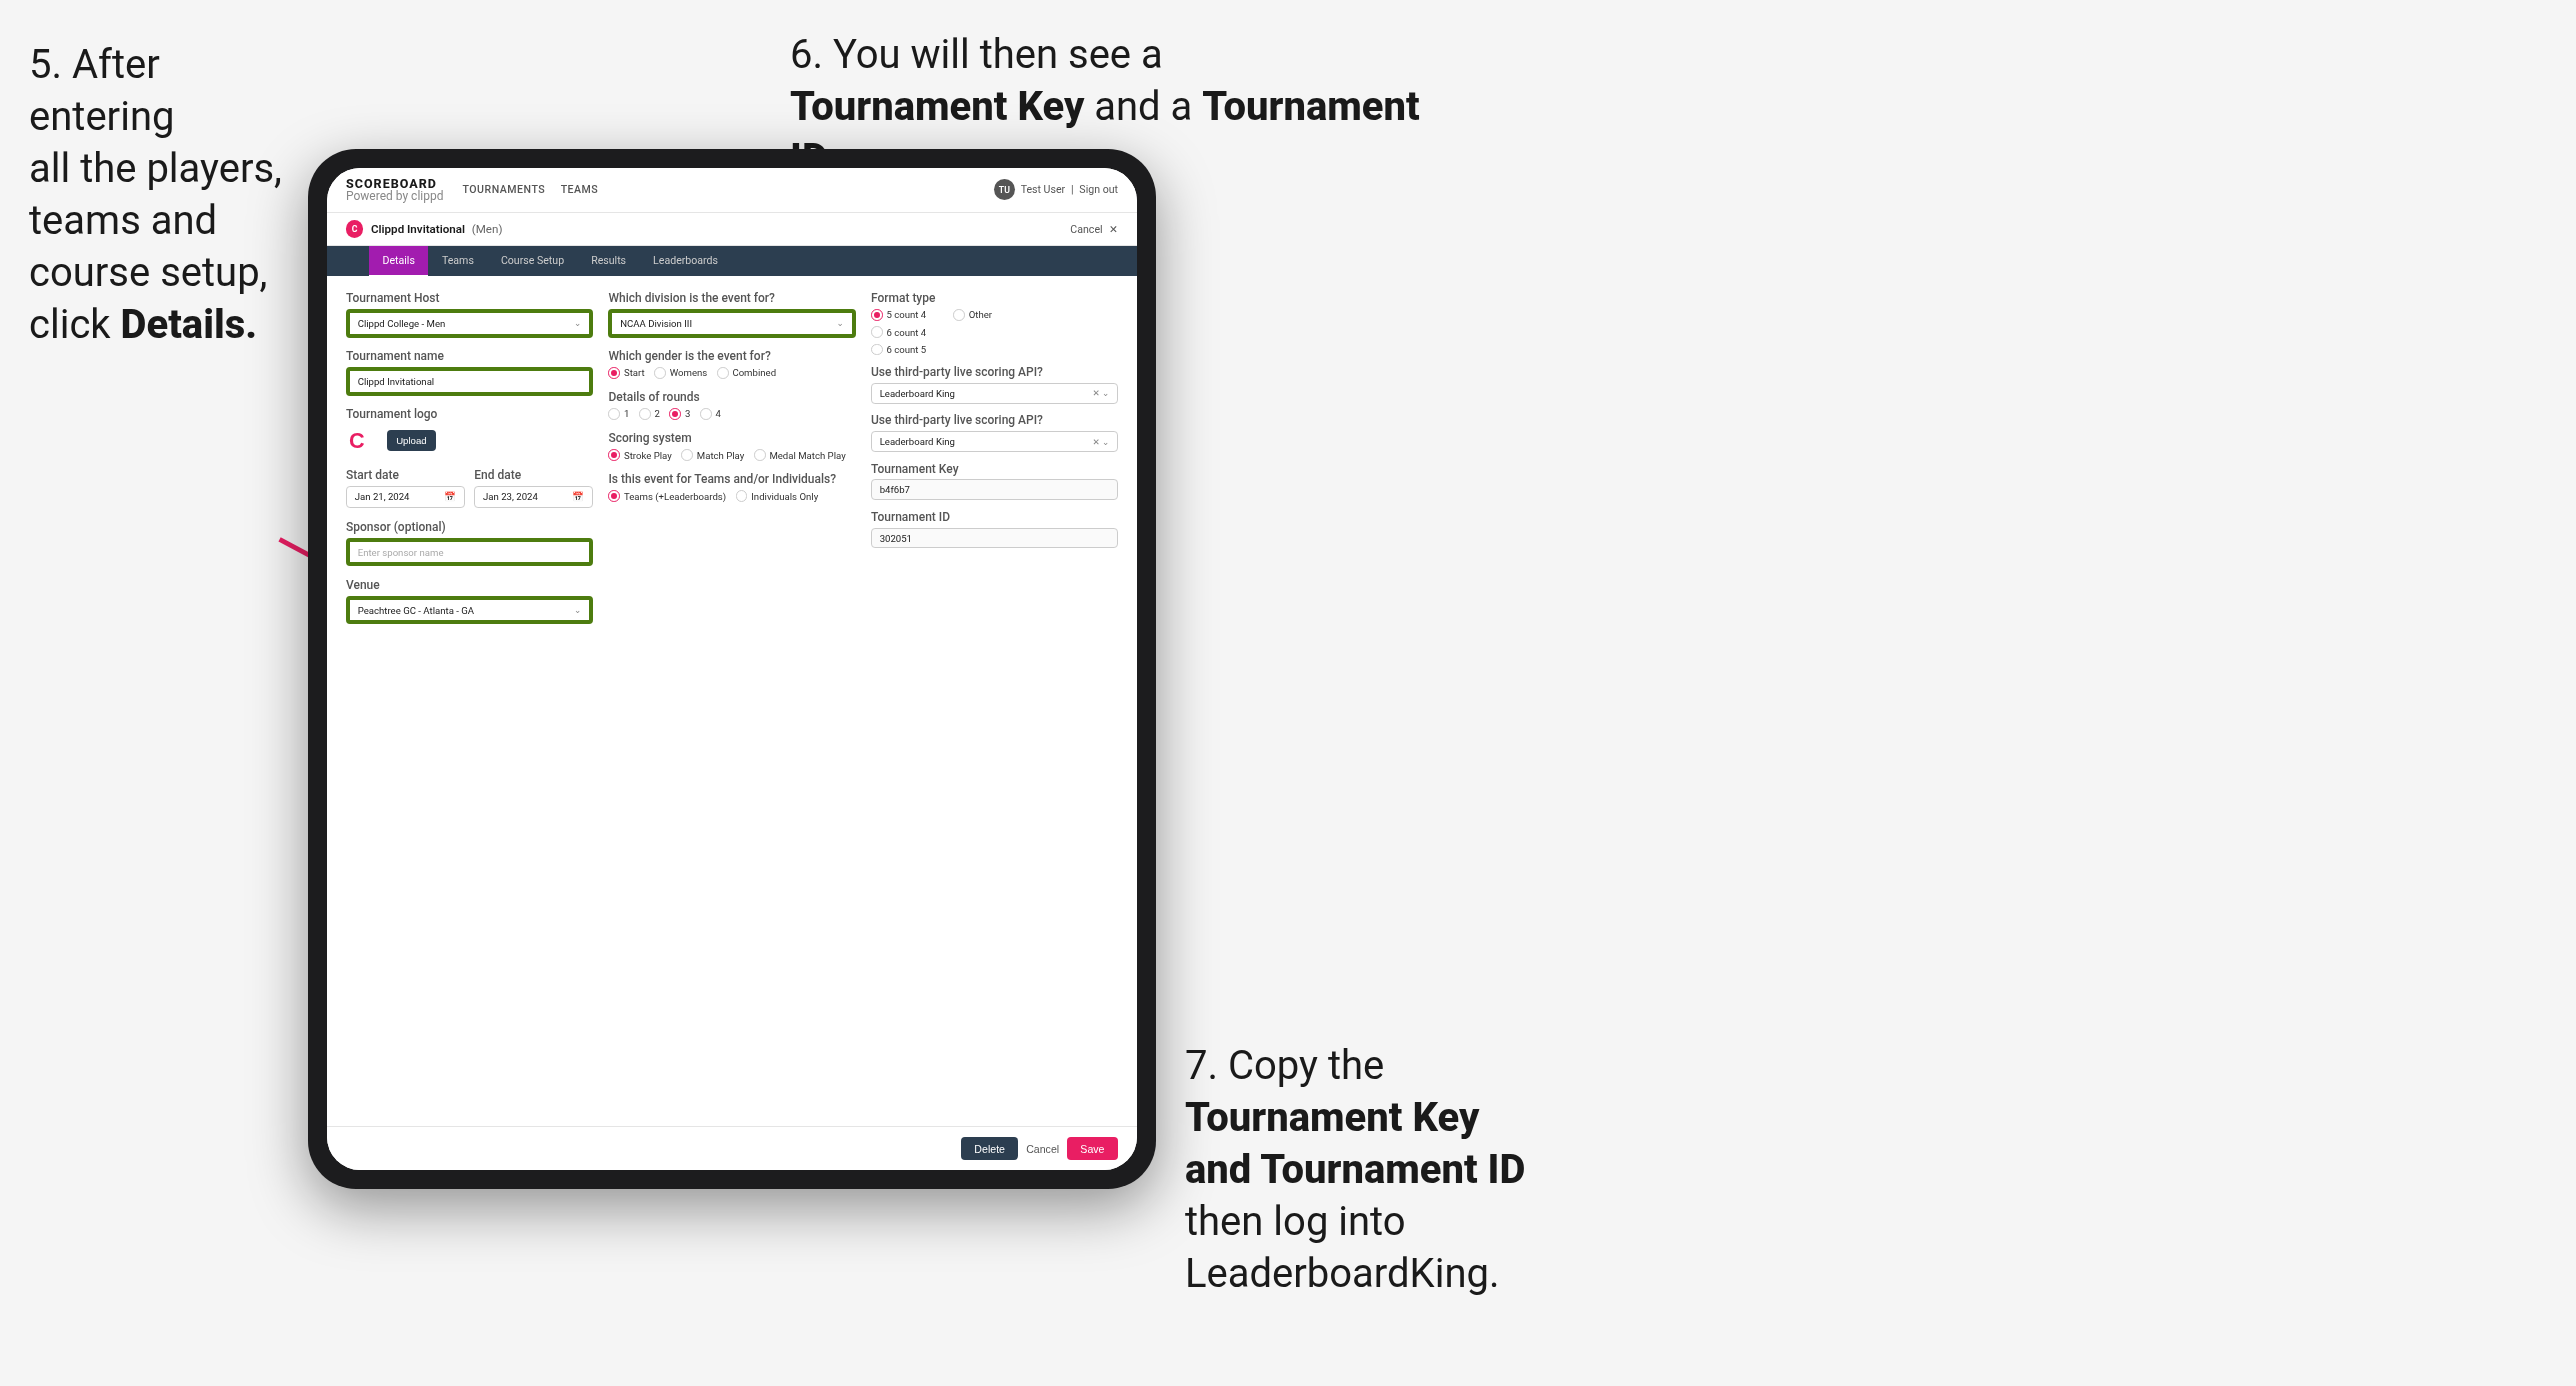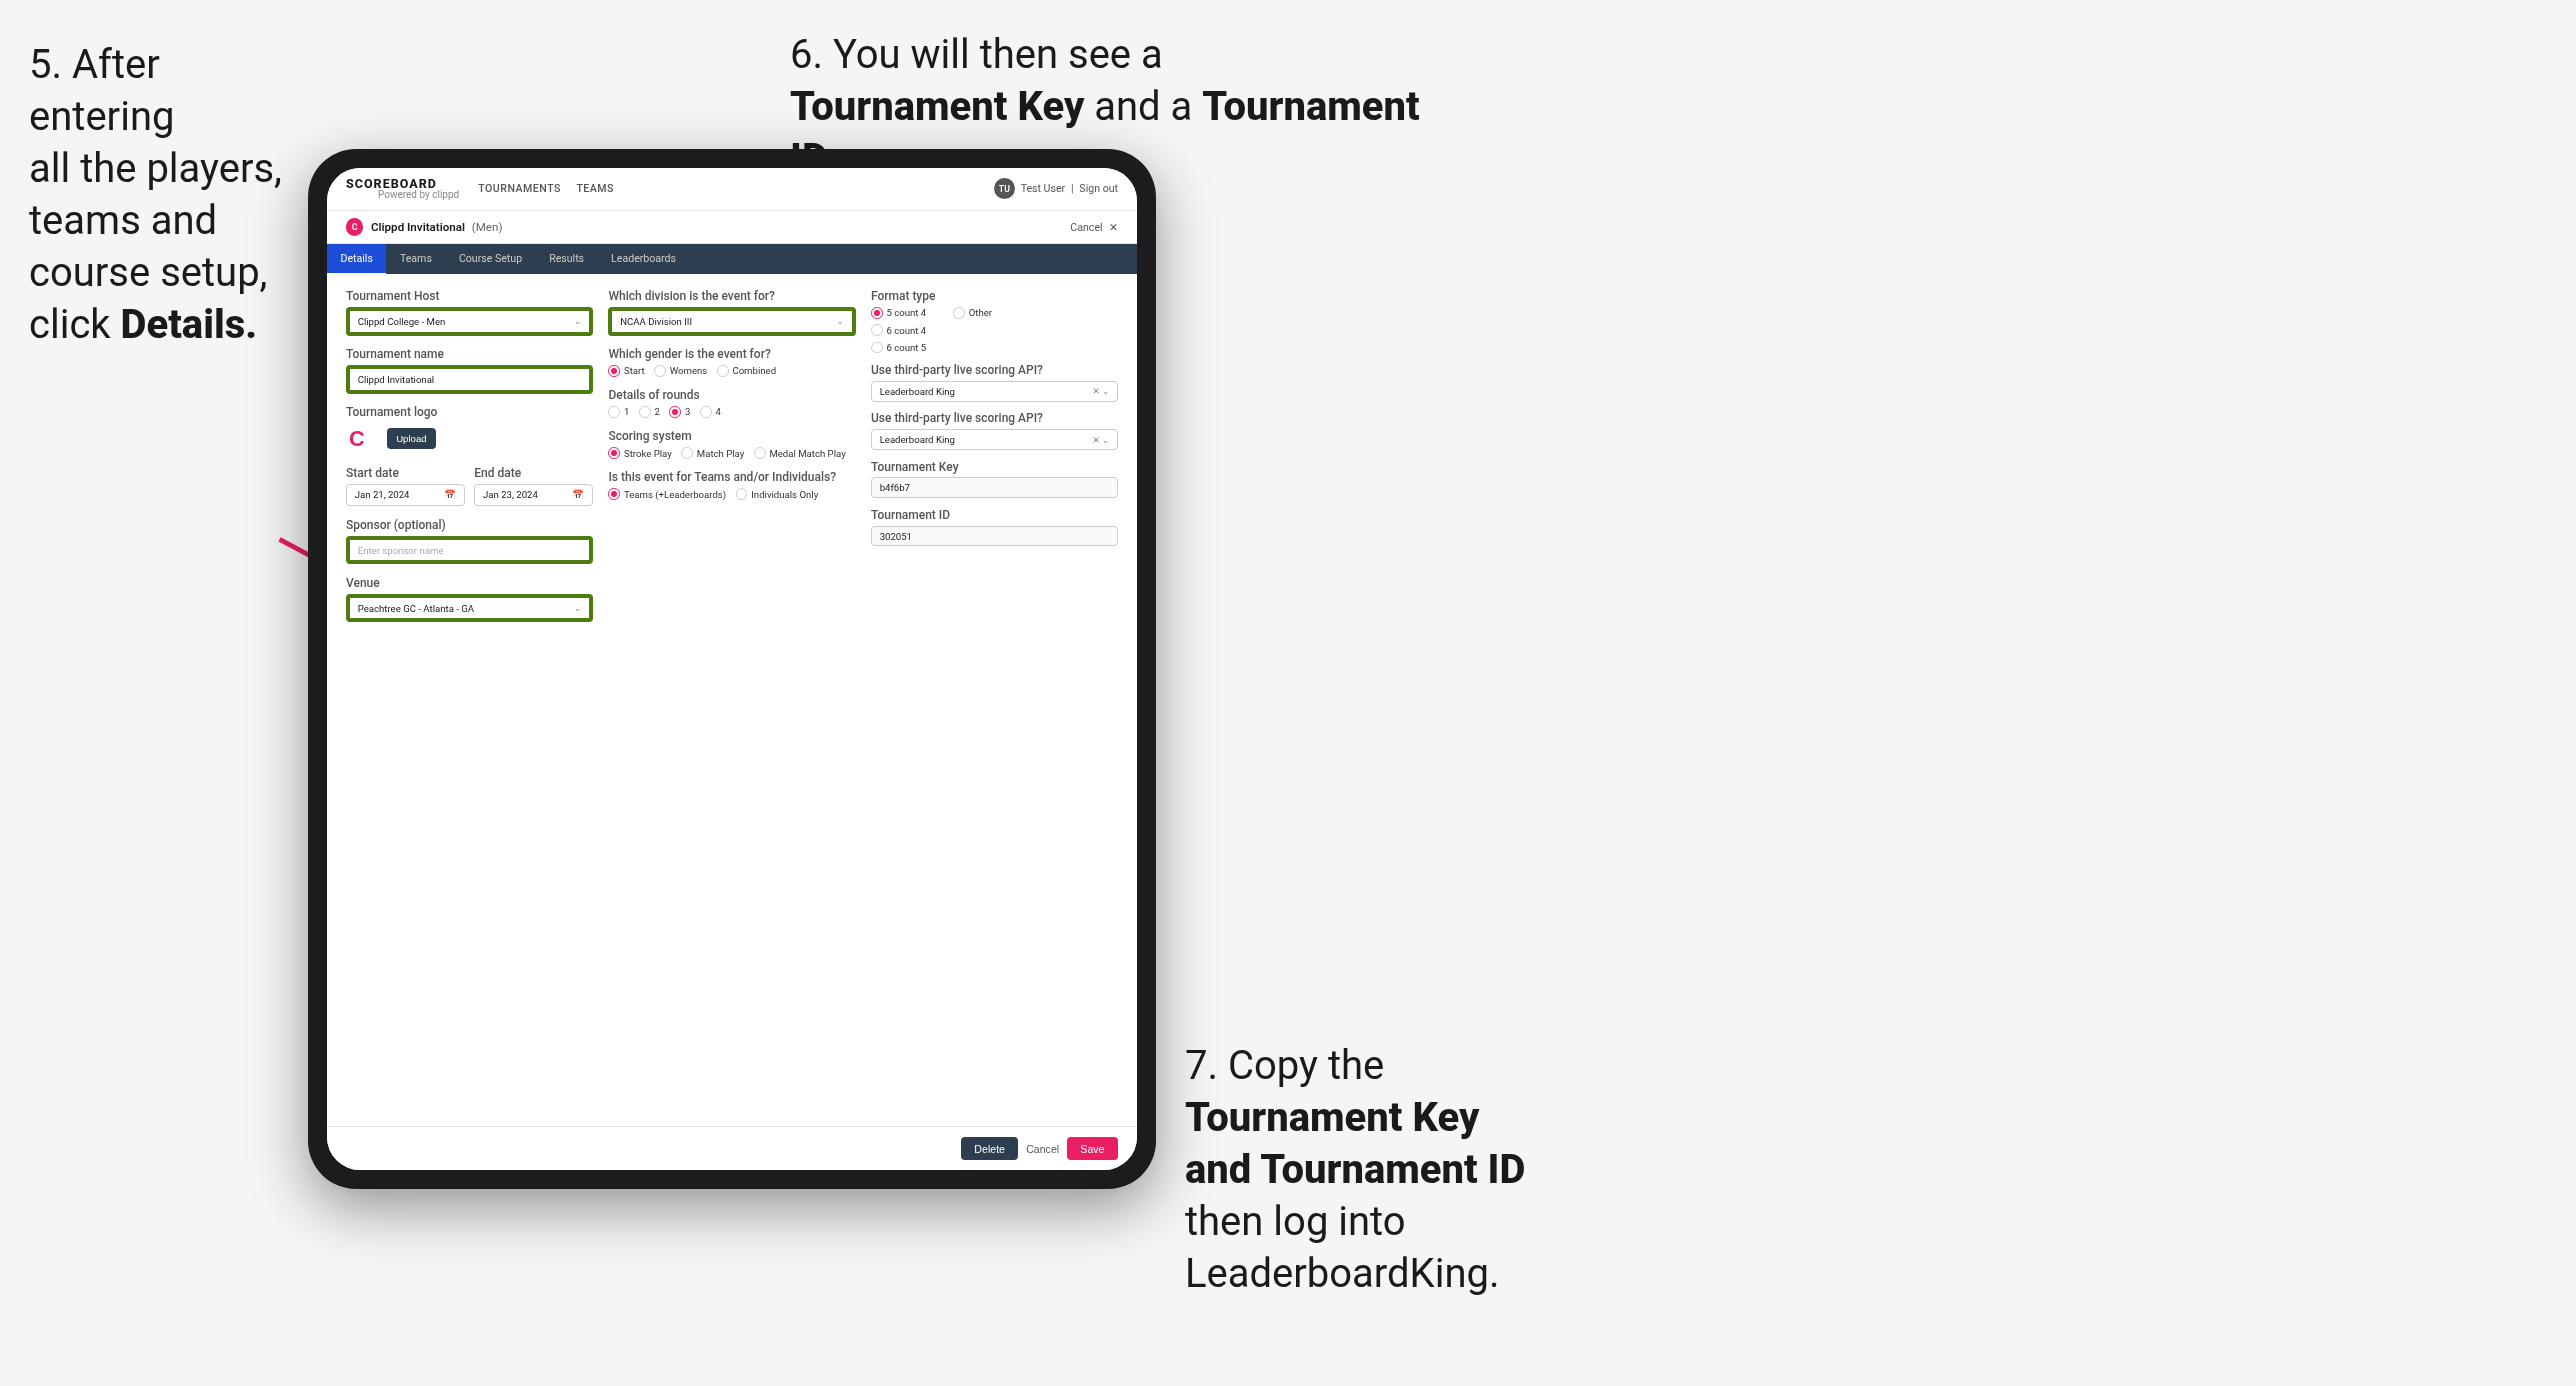--- a/index.html
+++ b/index.html
@@ -83,23 +83,22 @@
       flex-direction: column;
       line-height: 1;
     }
     .logo-text {
       font-size: 12.5px;
       font-weight: 800;
       letter-spacing: 1px;
       color: #1a1a1a;
     }
     .logo-sub {
-      font-size: 10px;
+      font-size: 12px;
       color: #888;
-      margin-left: 32px;
     }
     .nav-links {
       display: flex;
       gap: 15.4px;
       flex: 1;
     }
     .nav-link {
       font-size: 10.6px;
       color: #555;
       text-decoration: none;
@@ -168,22 +167,23 @@
     }
     .tab {
       padding: 7.7px 13.5px;
       font-size: 10.6px;
       color: #ccc;
       cursor: pointer;
       border-bottom: 1.9px solid transparent;
     }
     .tab.active {
       color: #fff;
-      background: #1d4ed8;
+      background: #a21caf;
       border-bottom: 1.9px solid #fff;
+      margin-left: 42px;
     }
 
     
     .form-content {
       flex: 1;
       overflow-y: auto;
       padding: 15.4px 19px;
       background: #fff;
     }
     .form-columns {

